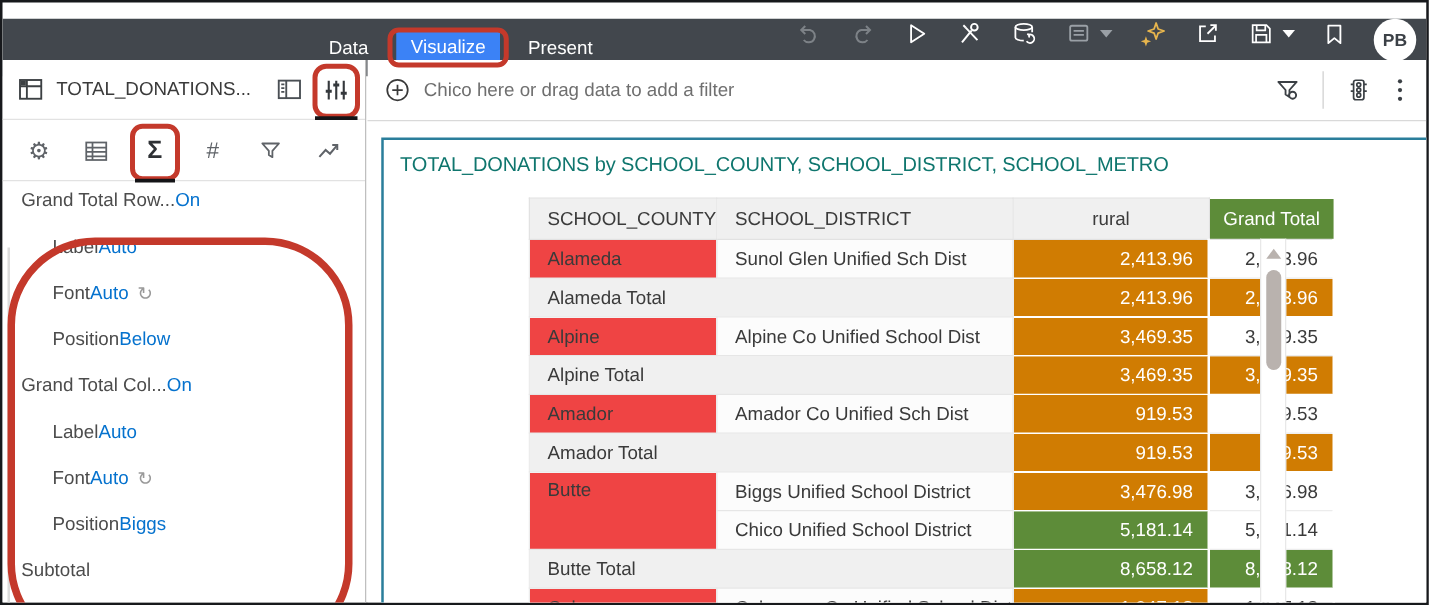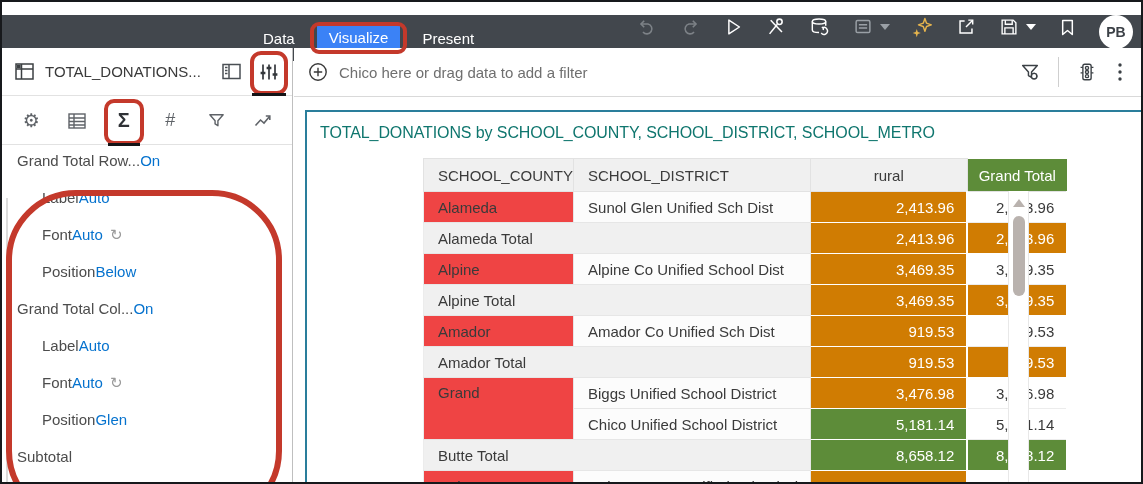--- a/index.html
+++ b/index.html
@@ -263,21 +263,21 @@
         <div class="prop-row indent">
           <span class="prop-label">Label</span>
           <span class="prop-value">Auto</span>
         </div>
         <div class="prop-row indent">
           <span class="prop-label">Font</span>
           <span class="prop-value">Auto<span class="reset-ic">↻</span></span>
         </div>
         <div class="prop-row indent">
           <span class="prop-label">Position</span>
-          <span class="prop-value">Glen</span>
+          <span class="prop-value">Biggs</span>
         </div>
         <div class="prop-row">
           <span class="prop-label">Subtotal</span>
         </div>
       </div>
     <div id="lp-scrollline"></div>
     <div id="ann-oval"></div>
   </div>
 
   <div id="canvas">
@@ -364,21 +364,21 @@
                 <td class="cell-district">Amador Co Unified Sch Dist</td>
                 <td class="cell-val bg-orange">919.53</td>
                 <td class="cell-val bg-plain">919.53</td>
               </tr>
               <tr>
                 <td class="cell-total" colspan="2">Amador Total</td>
                 <td class="cell-val bg-orange">919.53</td>
                 <td class="cell-val bg-orange">919.53</td>
               </tr>
               <tr>
-                <td class="cell-county vtop" rowspan="2">Grand</td>
+                <td class="cell-county vtop" rowspan="2">Butte</td>
                 <td class="cell-district">Biggs Unified School District</td>
                 <td class="cell-val bg-orange">3,476.98</td>
                 <td class="cell-val bg-plain">3,476.98</td>
               </tr>
               <tr>
                 <td class="cell-district">Chico Unified School District</td>
                 <td class="cell-val bg-green">5,181.14</td>
                 <td class="cell-val bg-plain">5,181.14</td>
               </tr>
               <tr>

